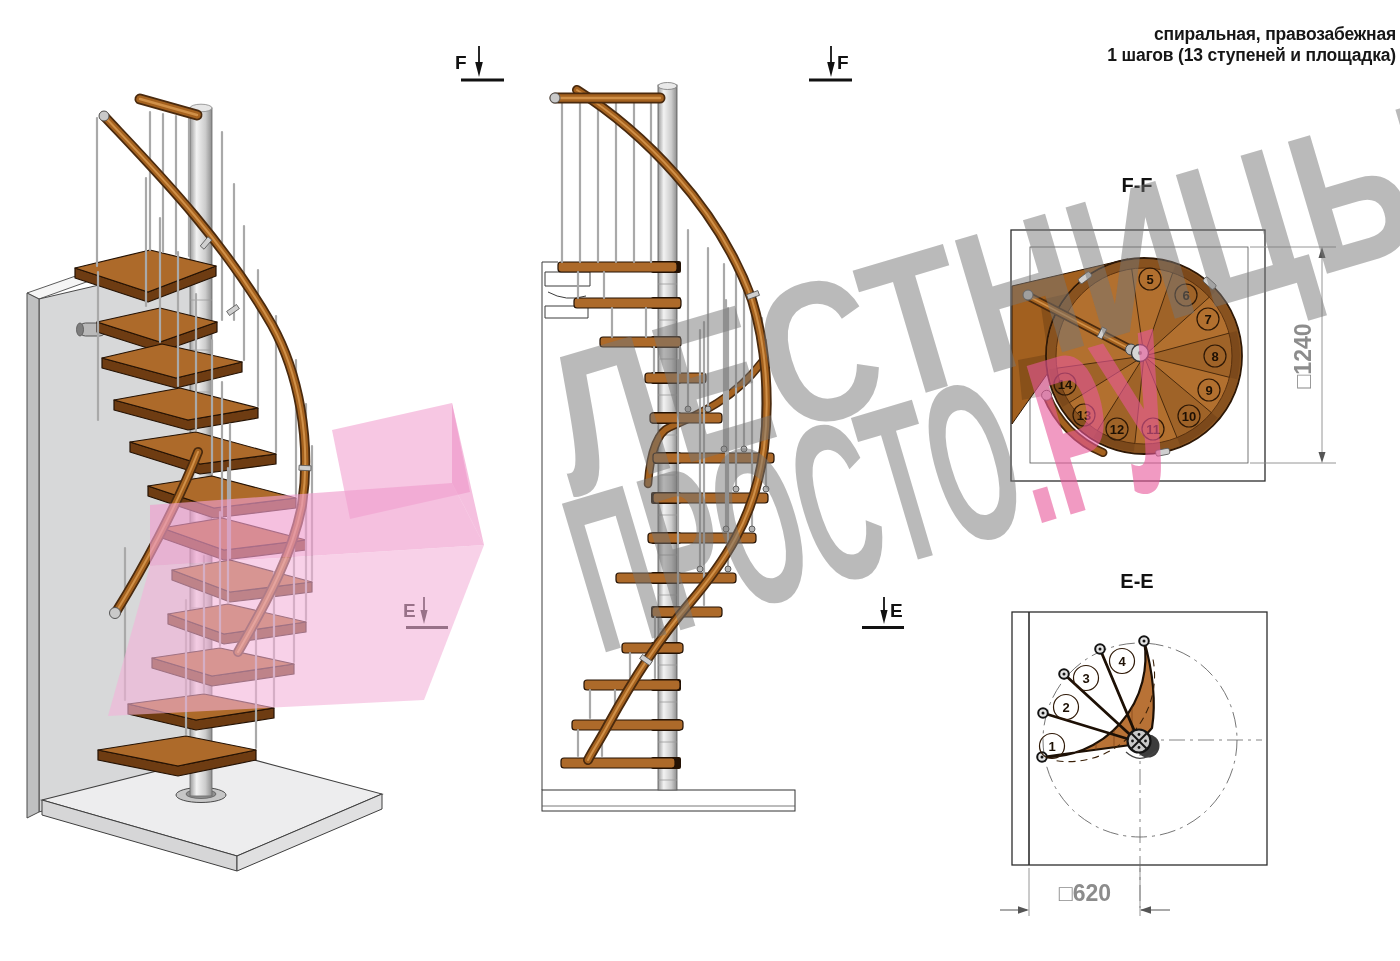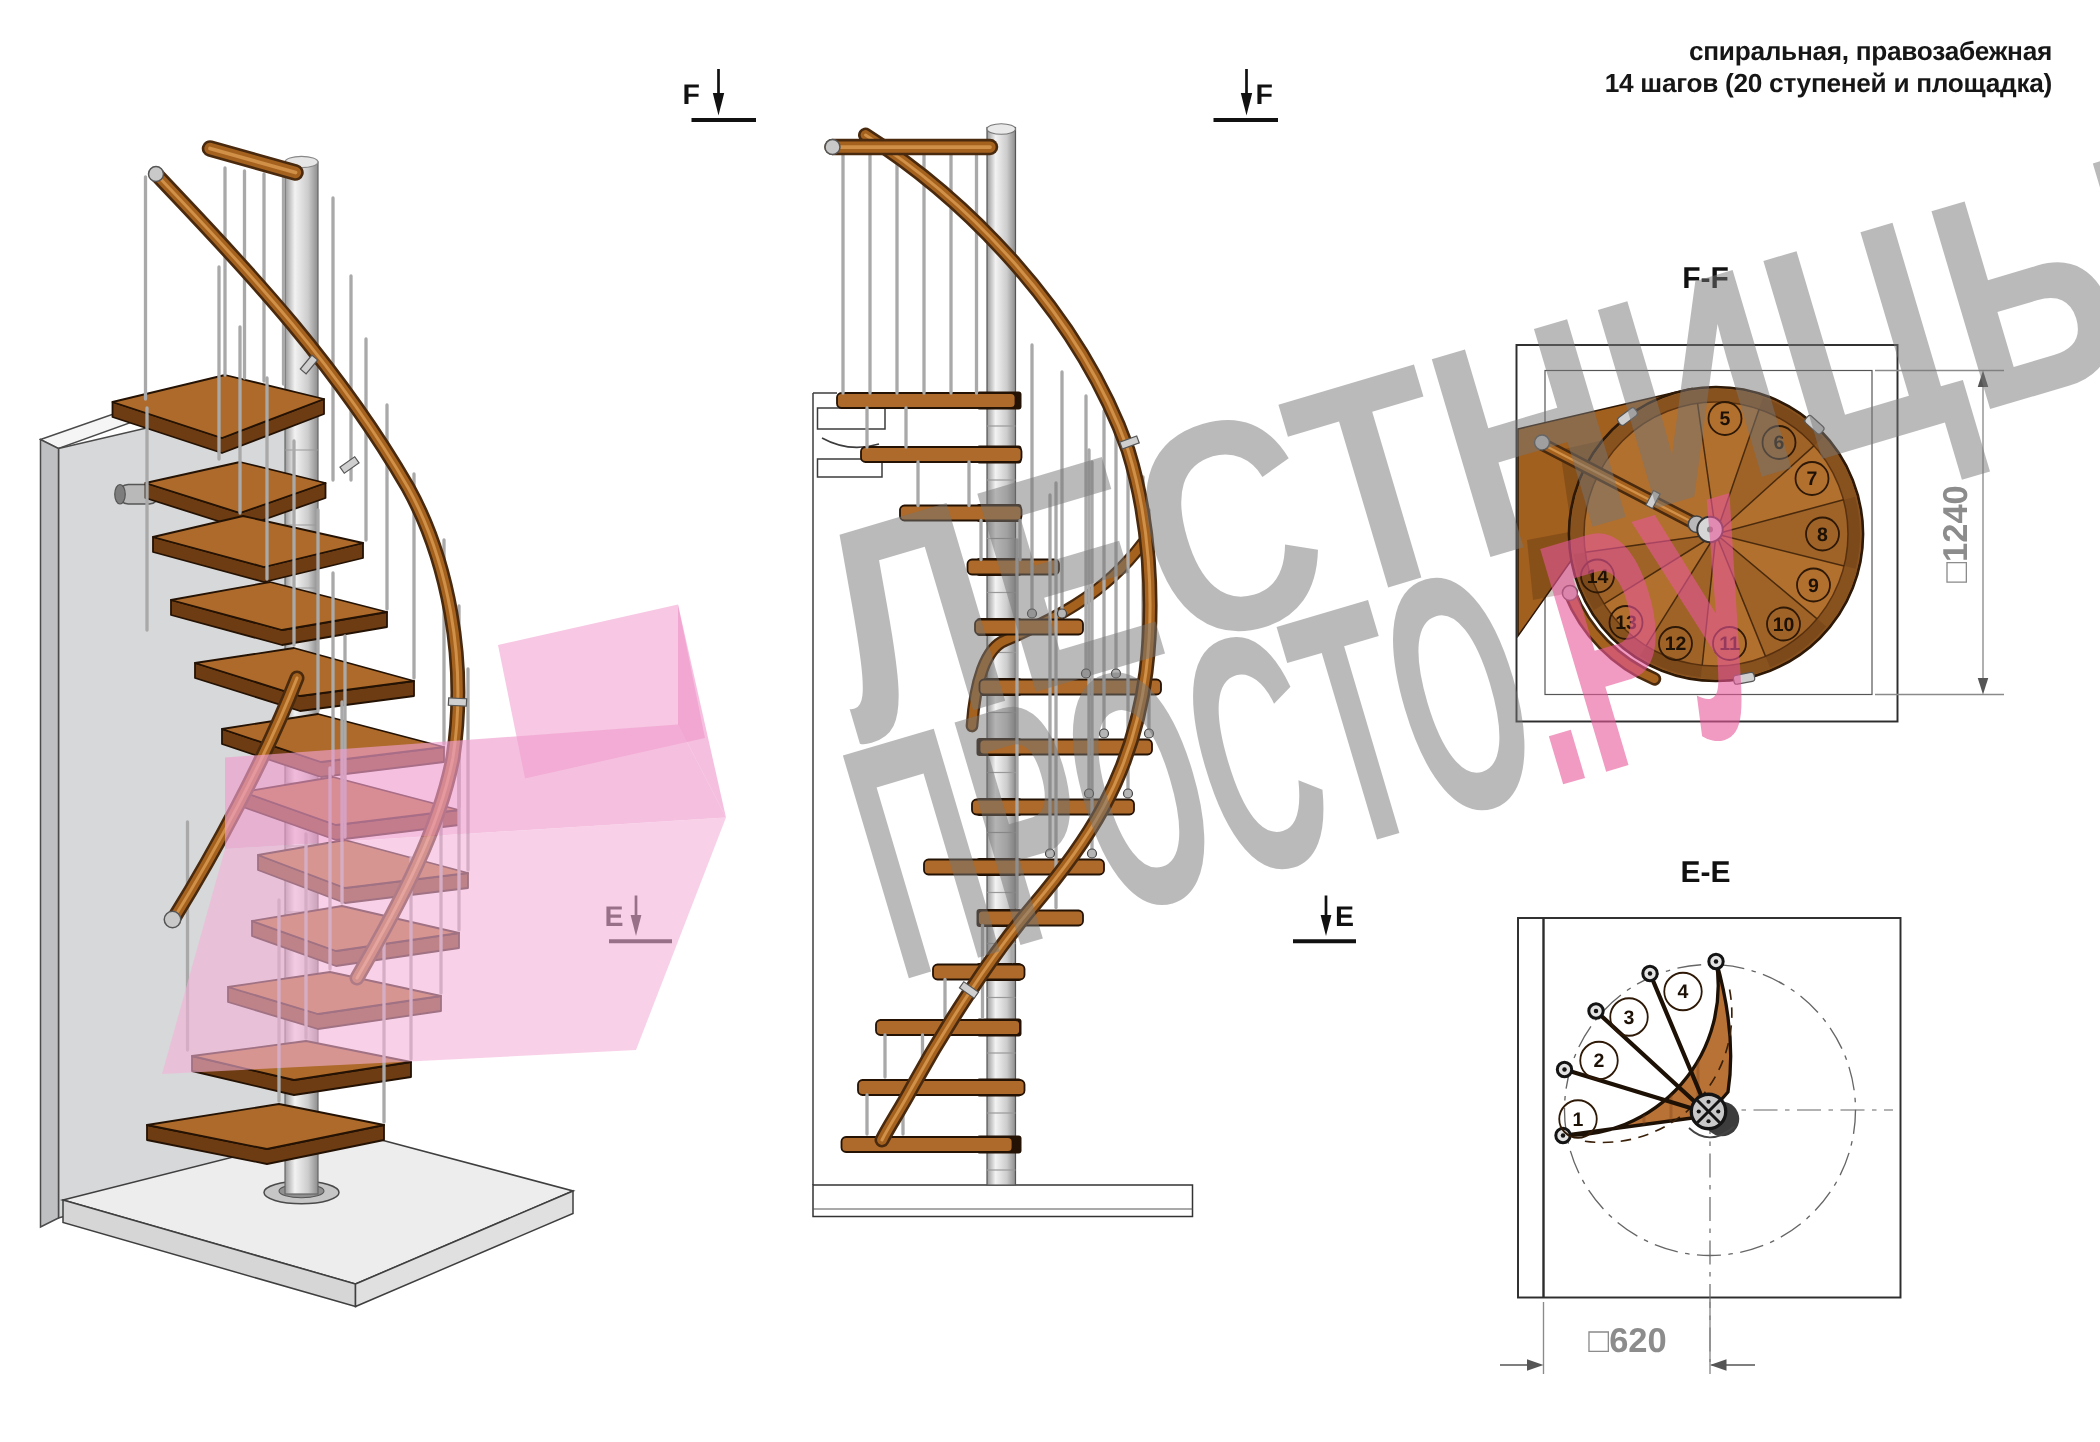--- a/index.html
+++ b/index.html
@@ -10,21 +10,21 @@
 
   
   .wm{position:absolute;font-weight:bold;white-space:nowrap;z-index:3;pointer-events:none;line-height:1;}
   .wm1{left:525px;top:335px;font-size:200px;color:rgba(118,118,118,0.50);
        transform:rotate(-16.5deg) scaleX(0.80);transform-origin:0 0;}
   .wm2{left:545px;top:472px;font-size:225px;color:rgba(118,118,118,0.50);
        transform:rotate(-16.5deg) scaleX(0.48);transform-origin:0 0;}
   .wm2 .pink{color:rgba(232,86,154,0.60);}
 
   
-  .header{position:absolute;top:24px;right:32px;text-align:right;z-index:4;
+  .header{position:absolute;top:24px;right:4px;text-align:right;z-index:4;
           font-size:17.5px;line-height:21px;font-weight:bold;color:#161616;letter-spacing:-0.2px;}
 
   
   .frame{fill:#ffffff;stroke:#2d2d2d;stroke-width:1.3;}
   .thin{stroke:#3c3c3c;stroke-width:1;fill:none;}
   .dim{stroke:#8a8a8a;stroke-width:0.9;fill:none;}
   .dimhead{fill:#555;}
   .dimtxt{fill:#8c8c8c;font-weight:bold;font-size:23px;}
   .numtxt{font-size:13px;font-weight:bold;fill:#1d1004;}
   .numcirc{fill:none;stroke:#2e1806;stroke-width:1.2;}
@@ -562,16 +562,16 @@
     <polygon points="150,566 484,545 424,700 108,716" fill="rgba(244,178,216,0.60)"></polygon>
     <polygon points="452,403 484,545 452,483" fill="rgba(236,140,196,0.55)"></polygon>
   </g>
 </svg>
 
 <div class="wm wm1">ЛЕСТНИЦЫ</div>
 <div class="wm wm2"><span>ПРОСТО</span><span class="pink">.РУ</span></div>
 
 <div class="header">
   <div>спиральная, правозабежная</div>
-  <div>14 шагов (20 ступеней и площадка)</div>
+  <div>1 шагов (13 ступеней и площадка)</div>
 </div>
 
 </div>
 
 </body></html>

